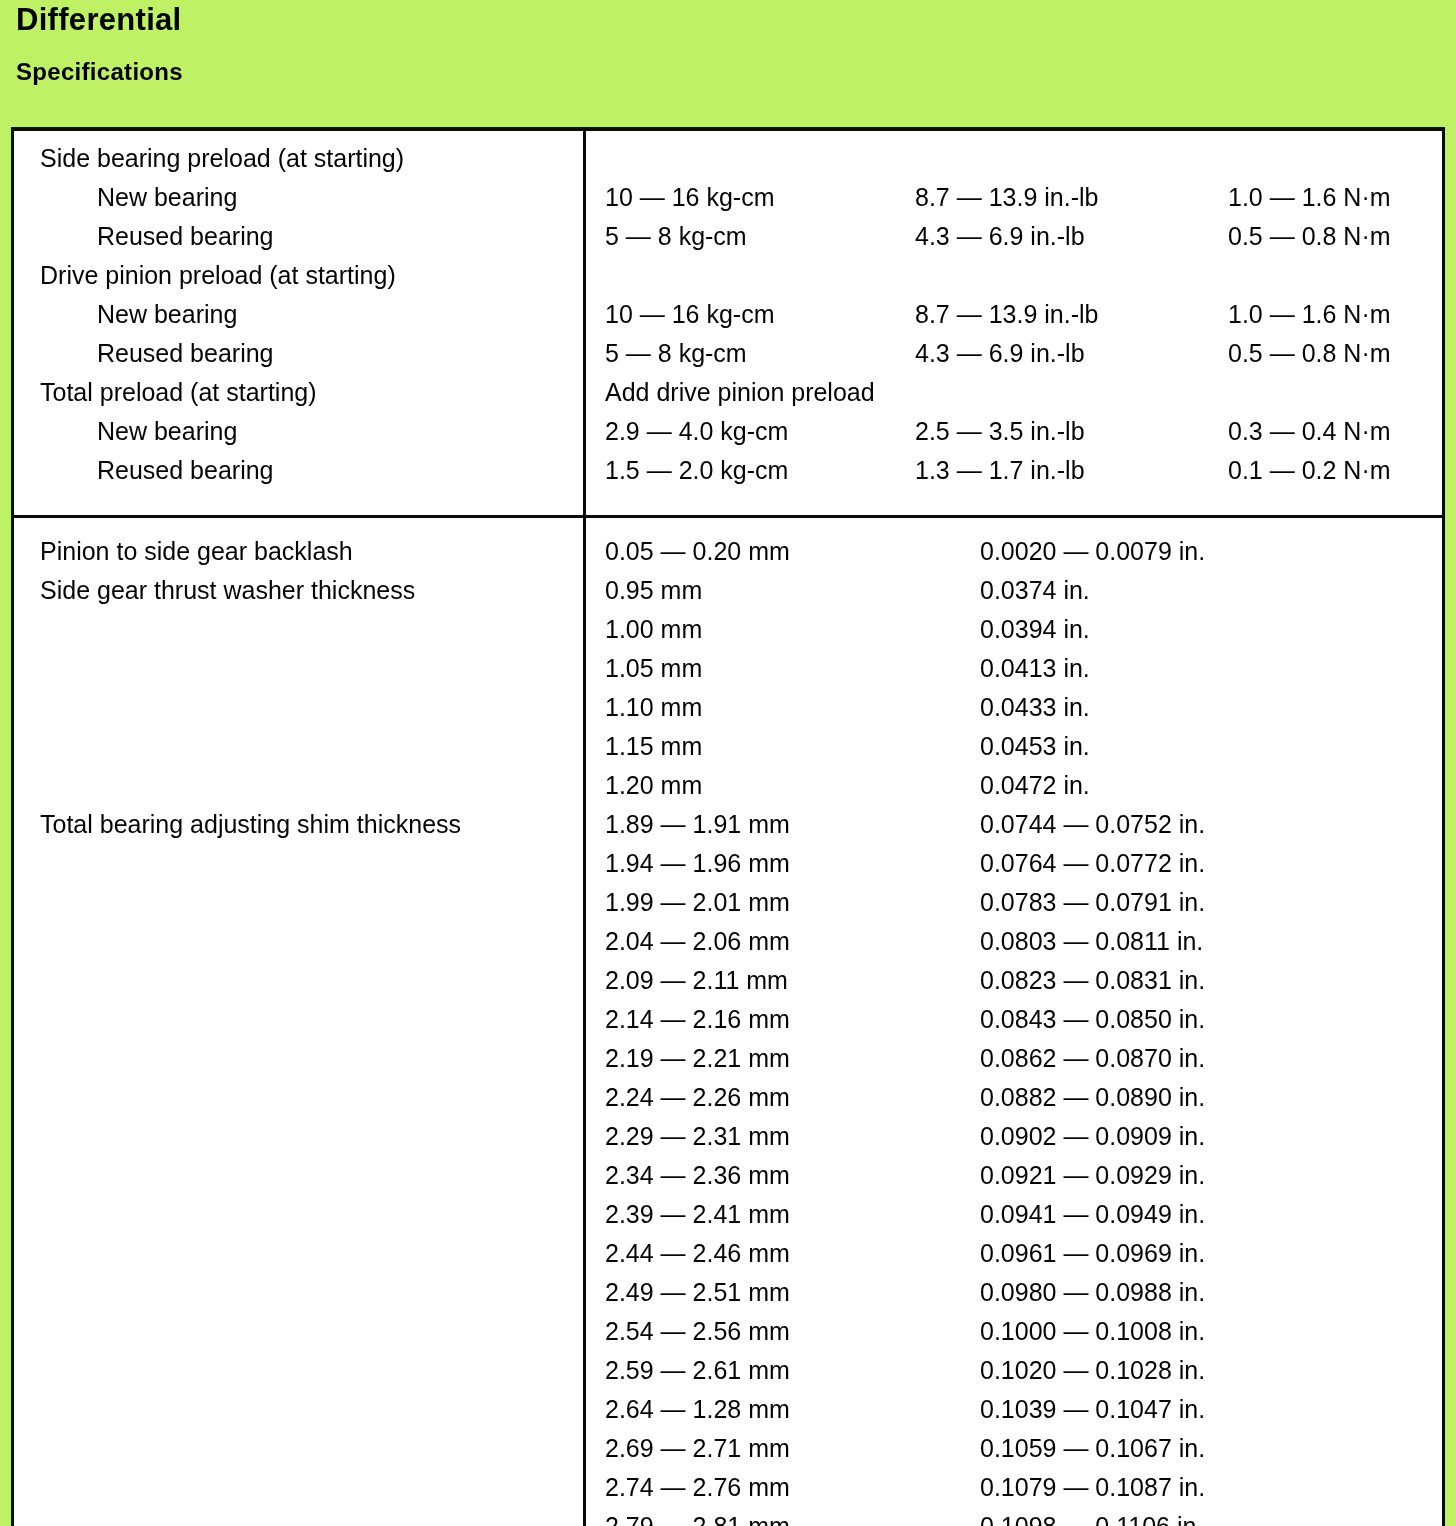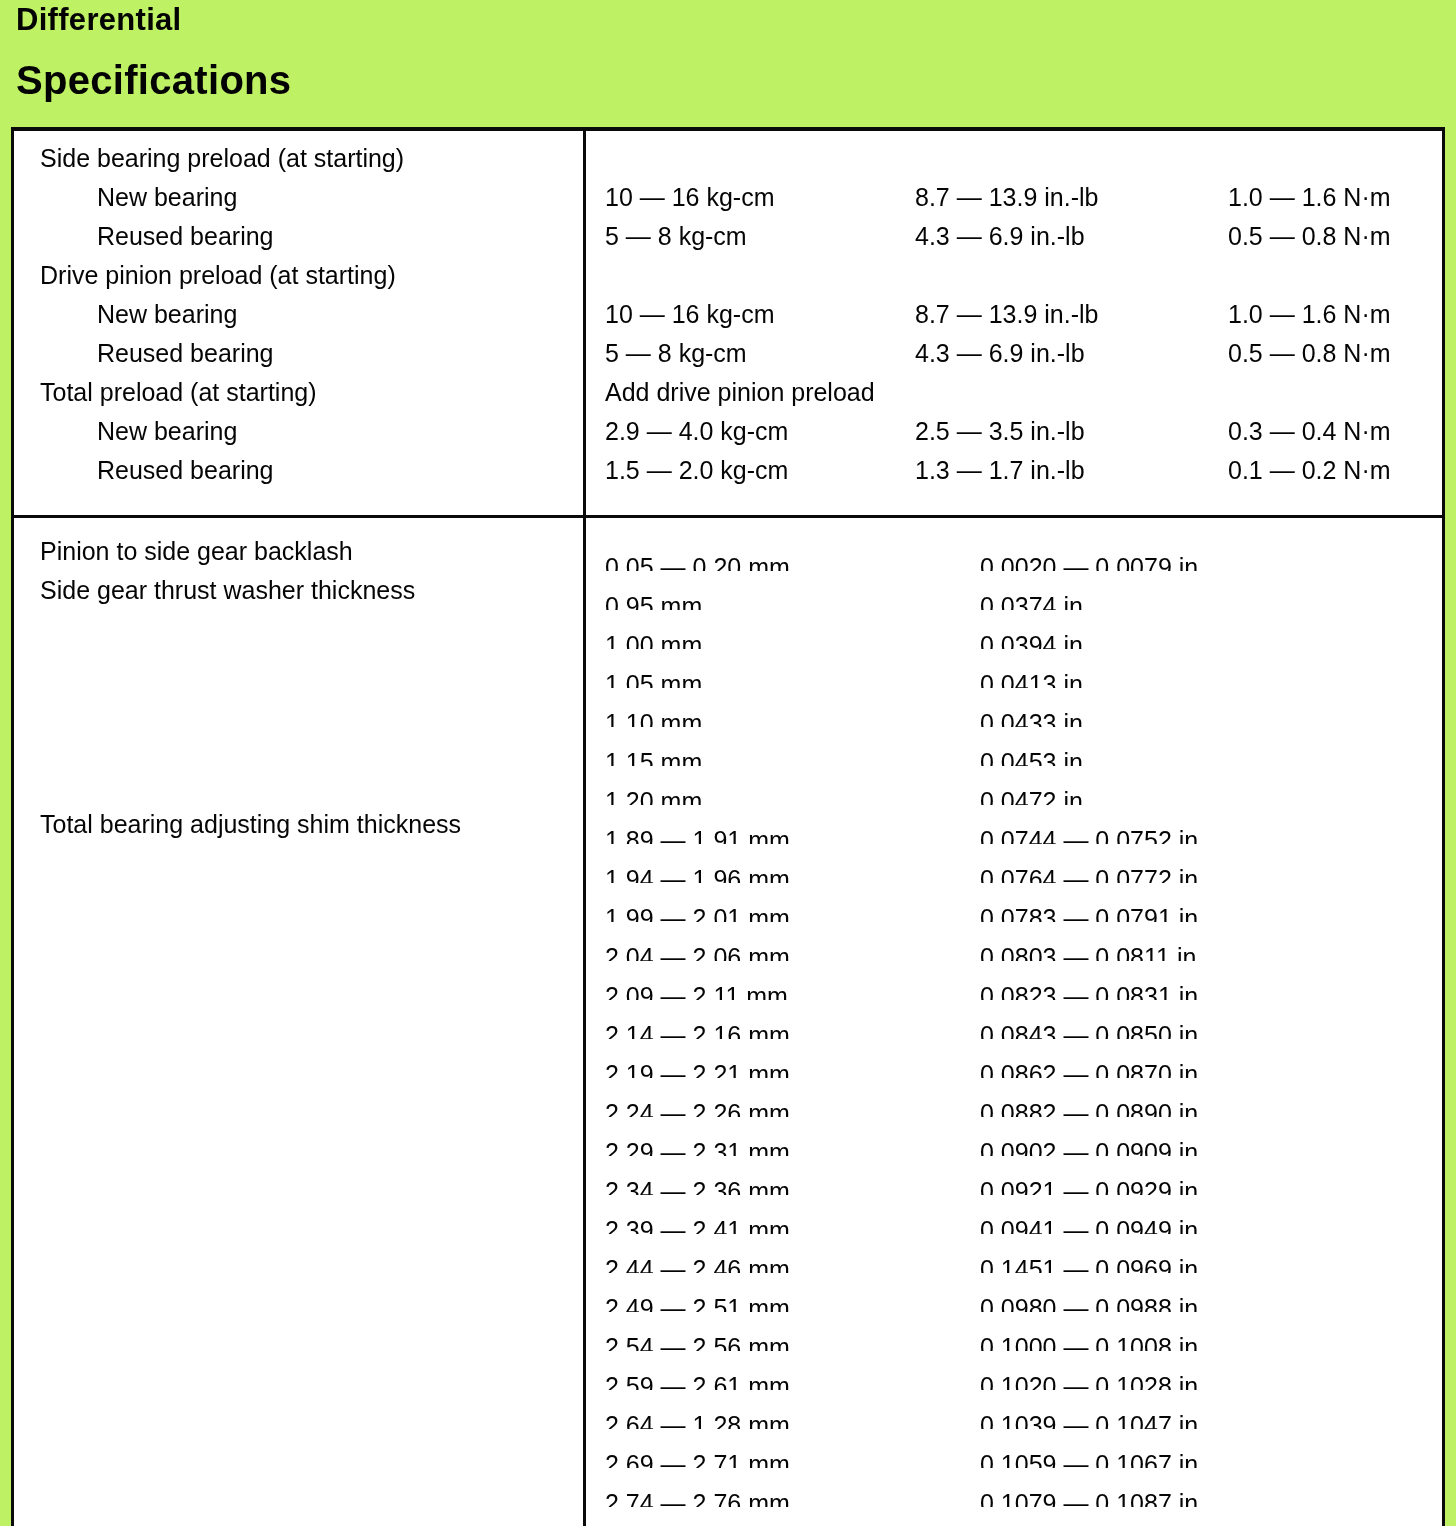--- a/index.html
+++ b/index.html
@@ -24,21 +24,21 @@
     font-size: 31px;
     font-weight: 700;
     letter-spacing: 0.3px;
     color: #030303;
   }
   .subtitle {
     position: absolute;
     left: 16px;
     top: 58px;
     margin: 0;
-    font-size: 40px;
+    font-size: 24px;
     font-weight: 700;
     letter-spacing: 0.3px;
     color: #030303;
   }
   .spec-table {
     position: absolute;
     left: 11px;
     top: 127px;
     width: 1434px;
     border: 3px solid #0a0a0a;
@@ -73,21 +73,20 @@
     grid-template-columns: 310px 313px auto;
     padding-left: 19px;
     overflow: hidden;
   }
   .vals2 {
     flex: 1;
     display: grid;
     grid-template-columns: 375px auto;
     padding-left: 19px;
     overflow: hidden;
-    margin-top: 16px;
   }
   .v { overflow: visible; }
   .span-cell { grid-column: 1 / span 3; }
 </style>
 </head>
 <body>
 
 <div class="page">
   <h1 class="title">Differential</h1>
   <h2 class="subtitle">Specifications</h2>
@@ -318,21 +317,21 @@
     <div class="vals2">
       <div class="v">2.39 — 2.41 mm</div>
       <div class="v">0.0941 — 0.0949 in.</div>
     </div>
   </div>
 
   <div class="row">
     <div class="label"></div>
     <div class="vals2">
       <div class="v">2.44 — 2.46 mm</div>
-      <div class="v">0.1451 — 0.0969 in.</div>
+      <div class="v">0.0961 — 0.0969 in.</div>
     </div>
   </div>
 
   <div class="row">
     <div class="label"></div>
     <div class="vals2">
       <div class="v">2.49 — 2.51 mm</div>
       <div class="v">0.0980 — 0.0988 in.</div>
     </div>
   </div>

